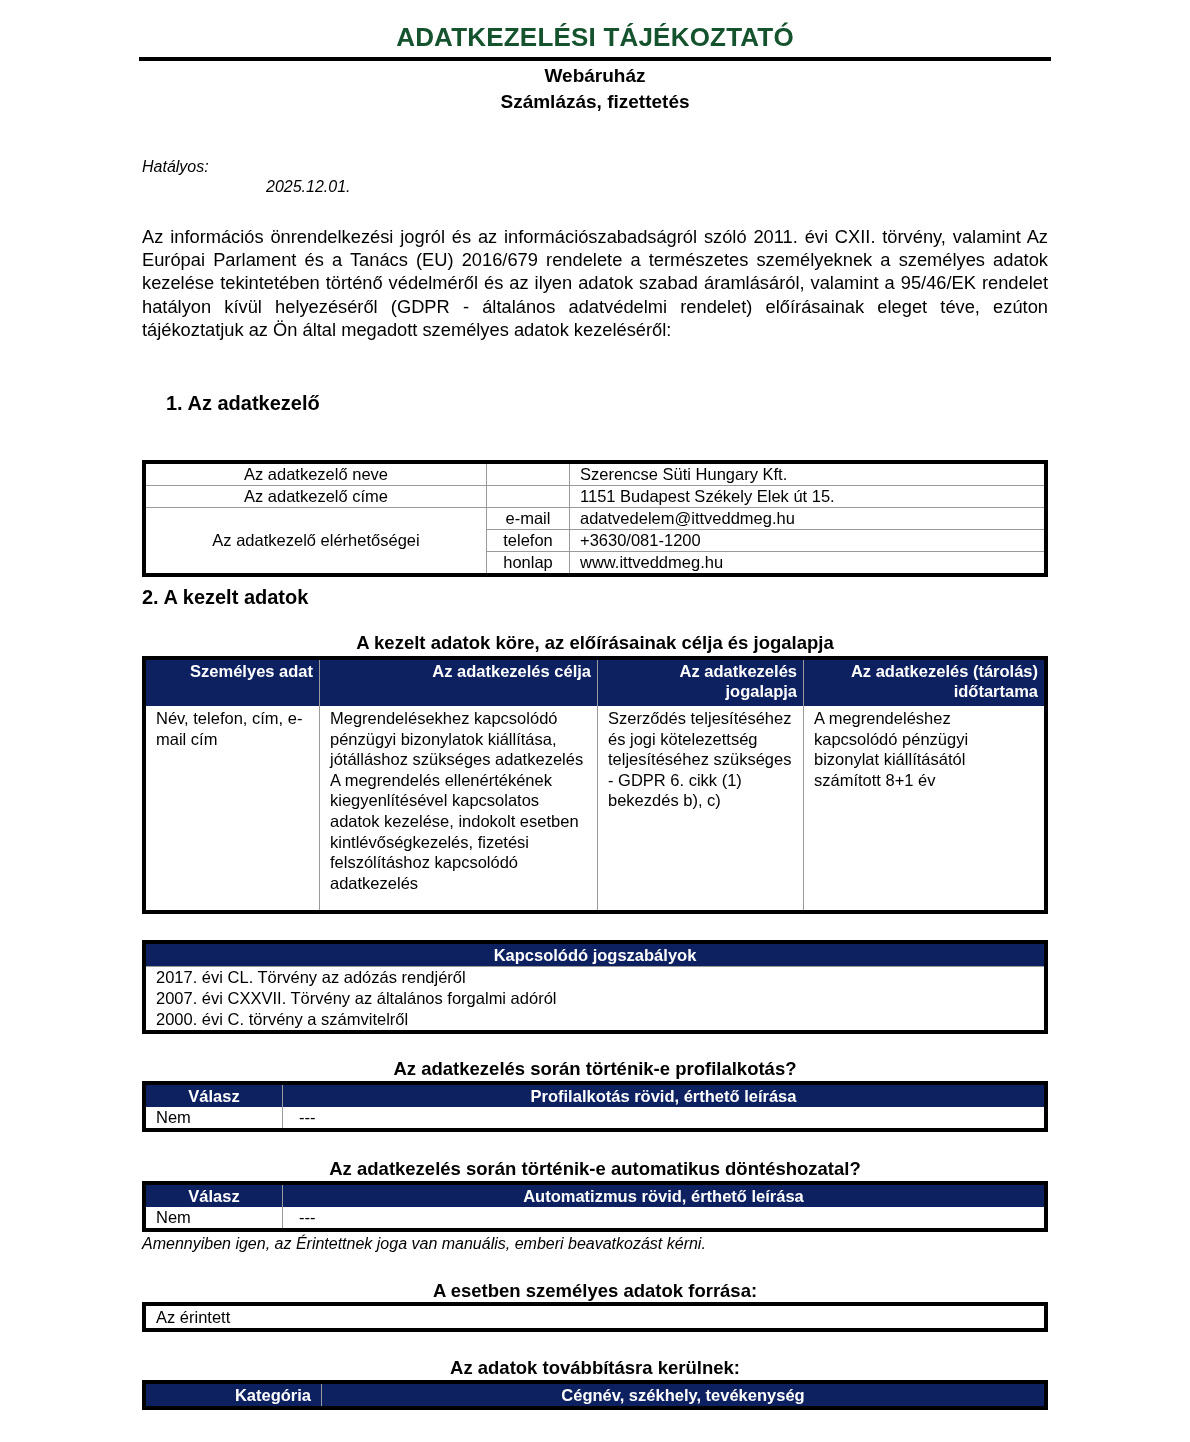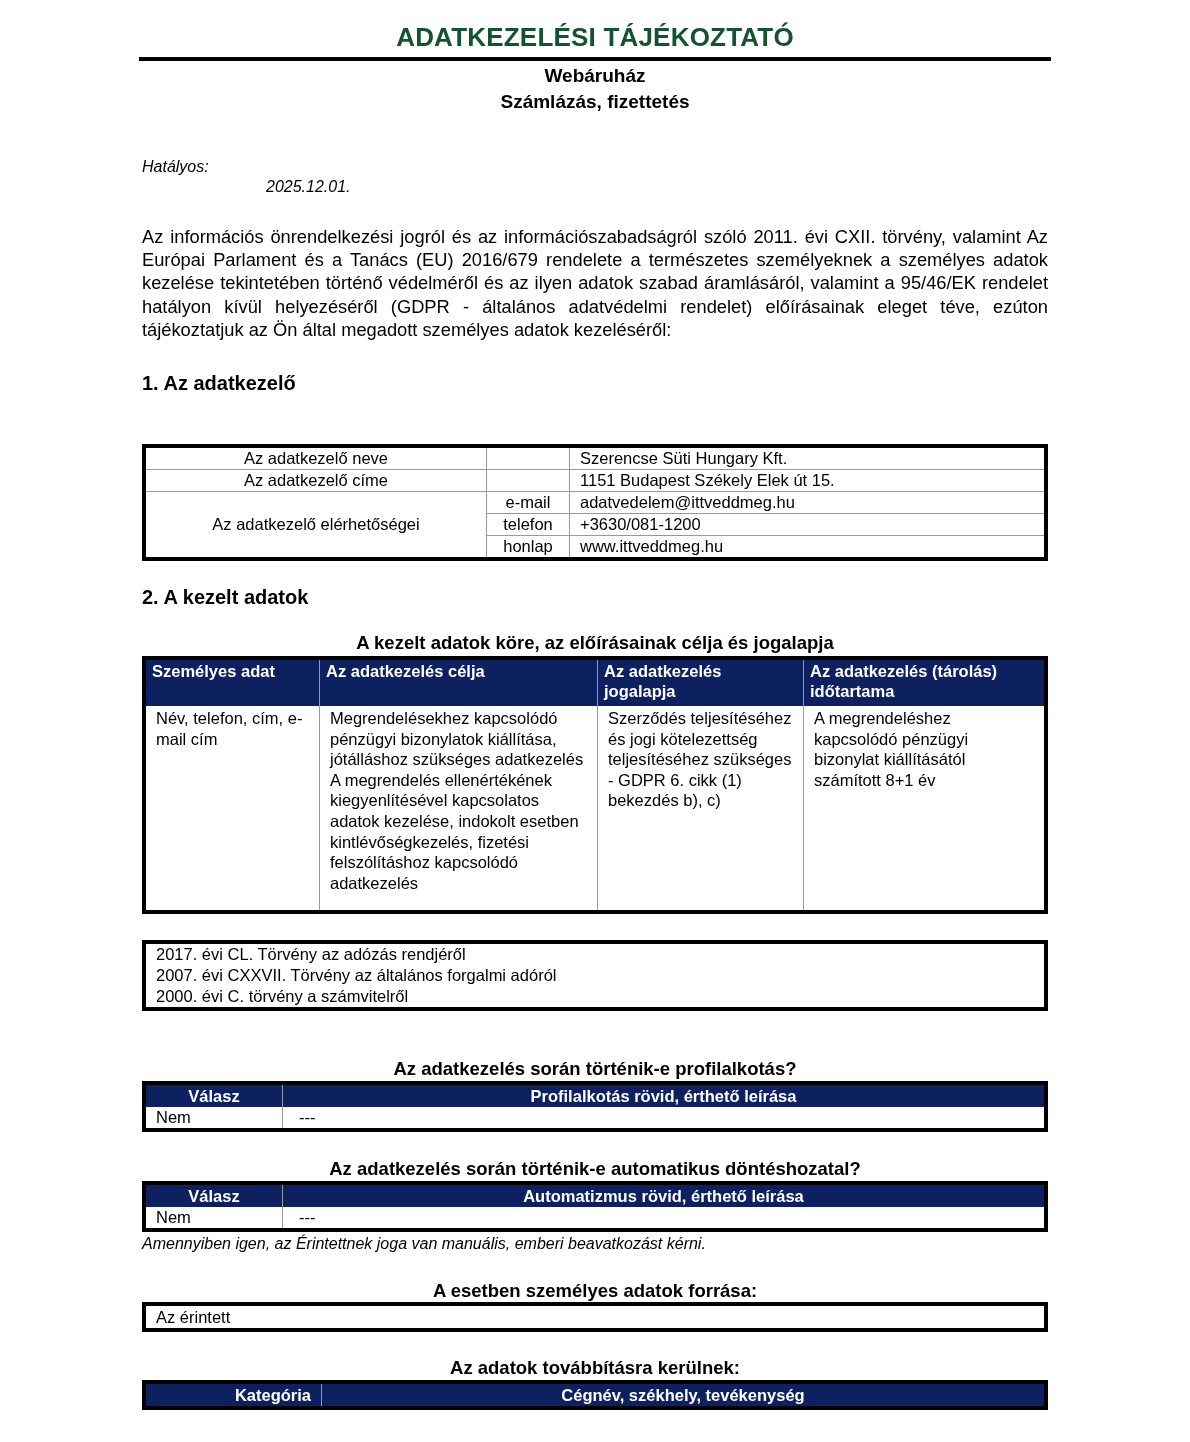--- a/index.html
+++ b/index.html
@@ -25,45 +25,45 @@
 
   .effective-label { position: absolute; left: 0; top: 158px; font-size: 16px; font-style: italic; }
   .effective-date { position: absolute; left: 124px; top: 178px; font-size: 16px; font-style: italic; }
 
   .intro {
     position: absolute; left: 0; top: 225px; width: 906px;
     font-size: 18.3px; line-height: 23.2px; text-align: justify; margin: 0;
   }
 
   .h2 { position: absolute; left: 0; font-size: 20px; font-weight: bold; margin: 0; }
-  .h2-1 { top: 372px; }
+  .h2-1 { top: 392px; margin-left: 24px; }
   .h2-2 { top: 586px; }
 
   .caption {
     position: absolute; left: 0; width: 906px; text-align: center;
     font-size: 18.5px; font-weight: bold;
   }
 
   table { border-collapse: collapse; }
   .tbl { position: absolute; left: 0; width: 906px; border: 4px solid #000; box-sizing: border-box; }
   .tbl td, .tbl th { font-size: 16.5px; padding: 0 10px; vertical-align: top; }
 
   
-  .ctrl { top: 444px; }
+  .ctrl { top: 460px; }
   .ctrl td { border: 1.5px solid #9a9a9a; height: 21px; line-height: 21px; padding-top: 0; padding-bottom: 0; }
   .ctrl td.c-label { text-align: center; vertical-align: middle; width: 320px; }
   .ctrl td.c-sub { text-align: center; width: 62px; }
   .ctrl td.c-val { text-align: left; }
 
   
   .navy { background: #0d2160; color: #fff; font-weight: bold; }
 
   
   .data { top: 656px; height: 258px; }
-  .data th { text-align: left; line-height: 20px; height: 44px; padding: 1px 6px; border-right: 1.5px solid #9a9a9a; vertical-align: top; }
+  .data th { text-align: right; line-height: 20px; height: 44px; padding: 1px 6px; border-right: 1.5px solid #9a9a9a; vertical-align: top; }
   .data td { line-height: 20.6px; padding: 2px 10px 0 10px; border-right: 1.5px solid #9a9a9a; }
   .data th:last-child, .data td:last-child { border-right: none; }
 
   
   .laws { top: 940px; }
   .laws th { text-align: center; height: 22px; line-height: 22px; border-bottom: 1.5px solid #9a9a9a; }
   .laws td { line-height: 21px; padding: 0 10px; }
 
   
   .qtbl th { height: 22px; line-height: 22px; text-align: center; border-right: 1.5px solid #9a9a9a; }
@@ -147,20 +147,23 @@
         <div>A megrendelés ellenértékének kiegyenlítésével kapcsolatos adatok kezelése, indokolt esetben kintlévőségkezelés, fizetési felszólításhoz kapcsolódó adatkezelés</div>
       </td>
       <td>Szerződés teljesítéséhez és jogi kötelezettség teljesítéséhez szükséges - GDPR 6. cikk (1) bekezdés b), c)</td>
       <td>A megrendeléshez kapcsolódó pénzügyi bizonylat kiállításától számított 8+1 év</td>
     </tr>
   </tbody>
     </table>
 
   <table class="tbl laws">
     <tbody>
+        <tr class="navy">
+      <th>Kapcsolódó jogszabályok</th>
+    </tr>
     <tr>
       <td>
         <div>2017. évi CL. Törvény az adózás rendjéről</div>
         <div>2007. évi CXXVII. Törvény az általános forgalmi adóról</div>
         <div>2000. évi C. törvény a számvitelről</div>
       </td>
     </tr>
   </tbody>
     </table>
 

